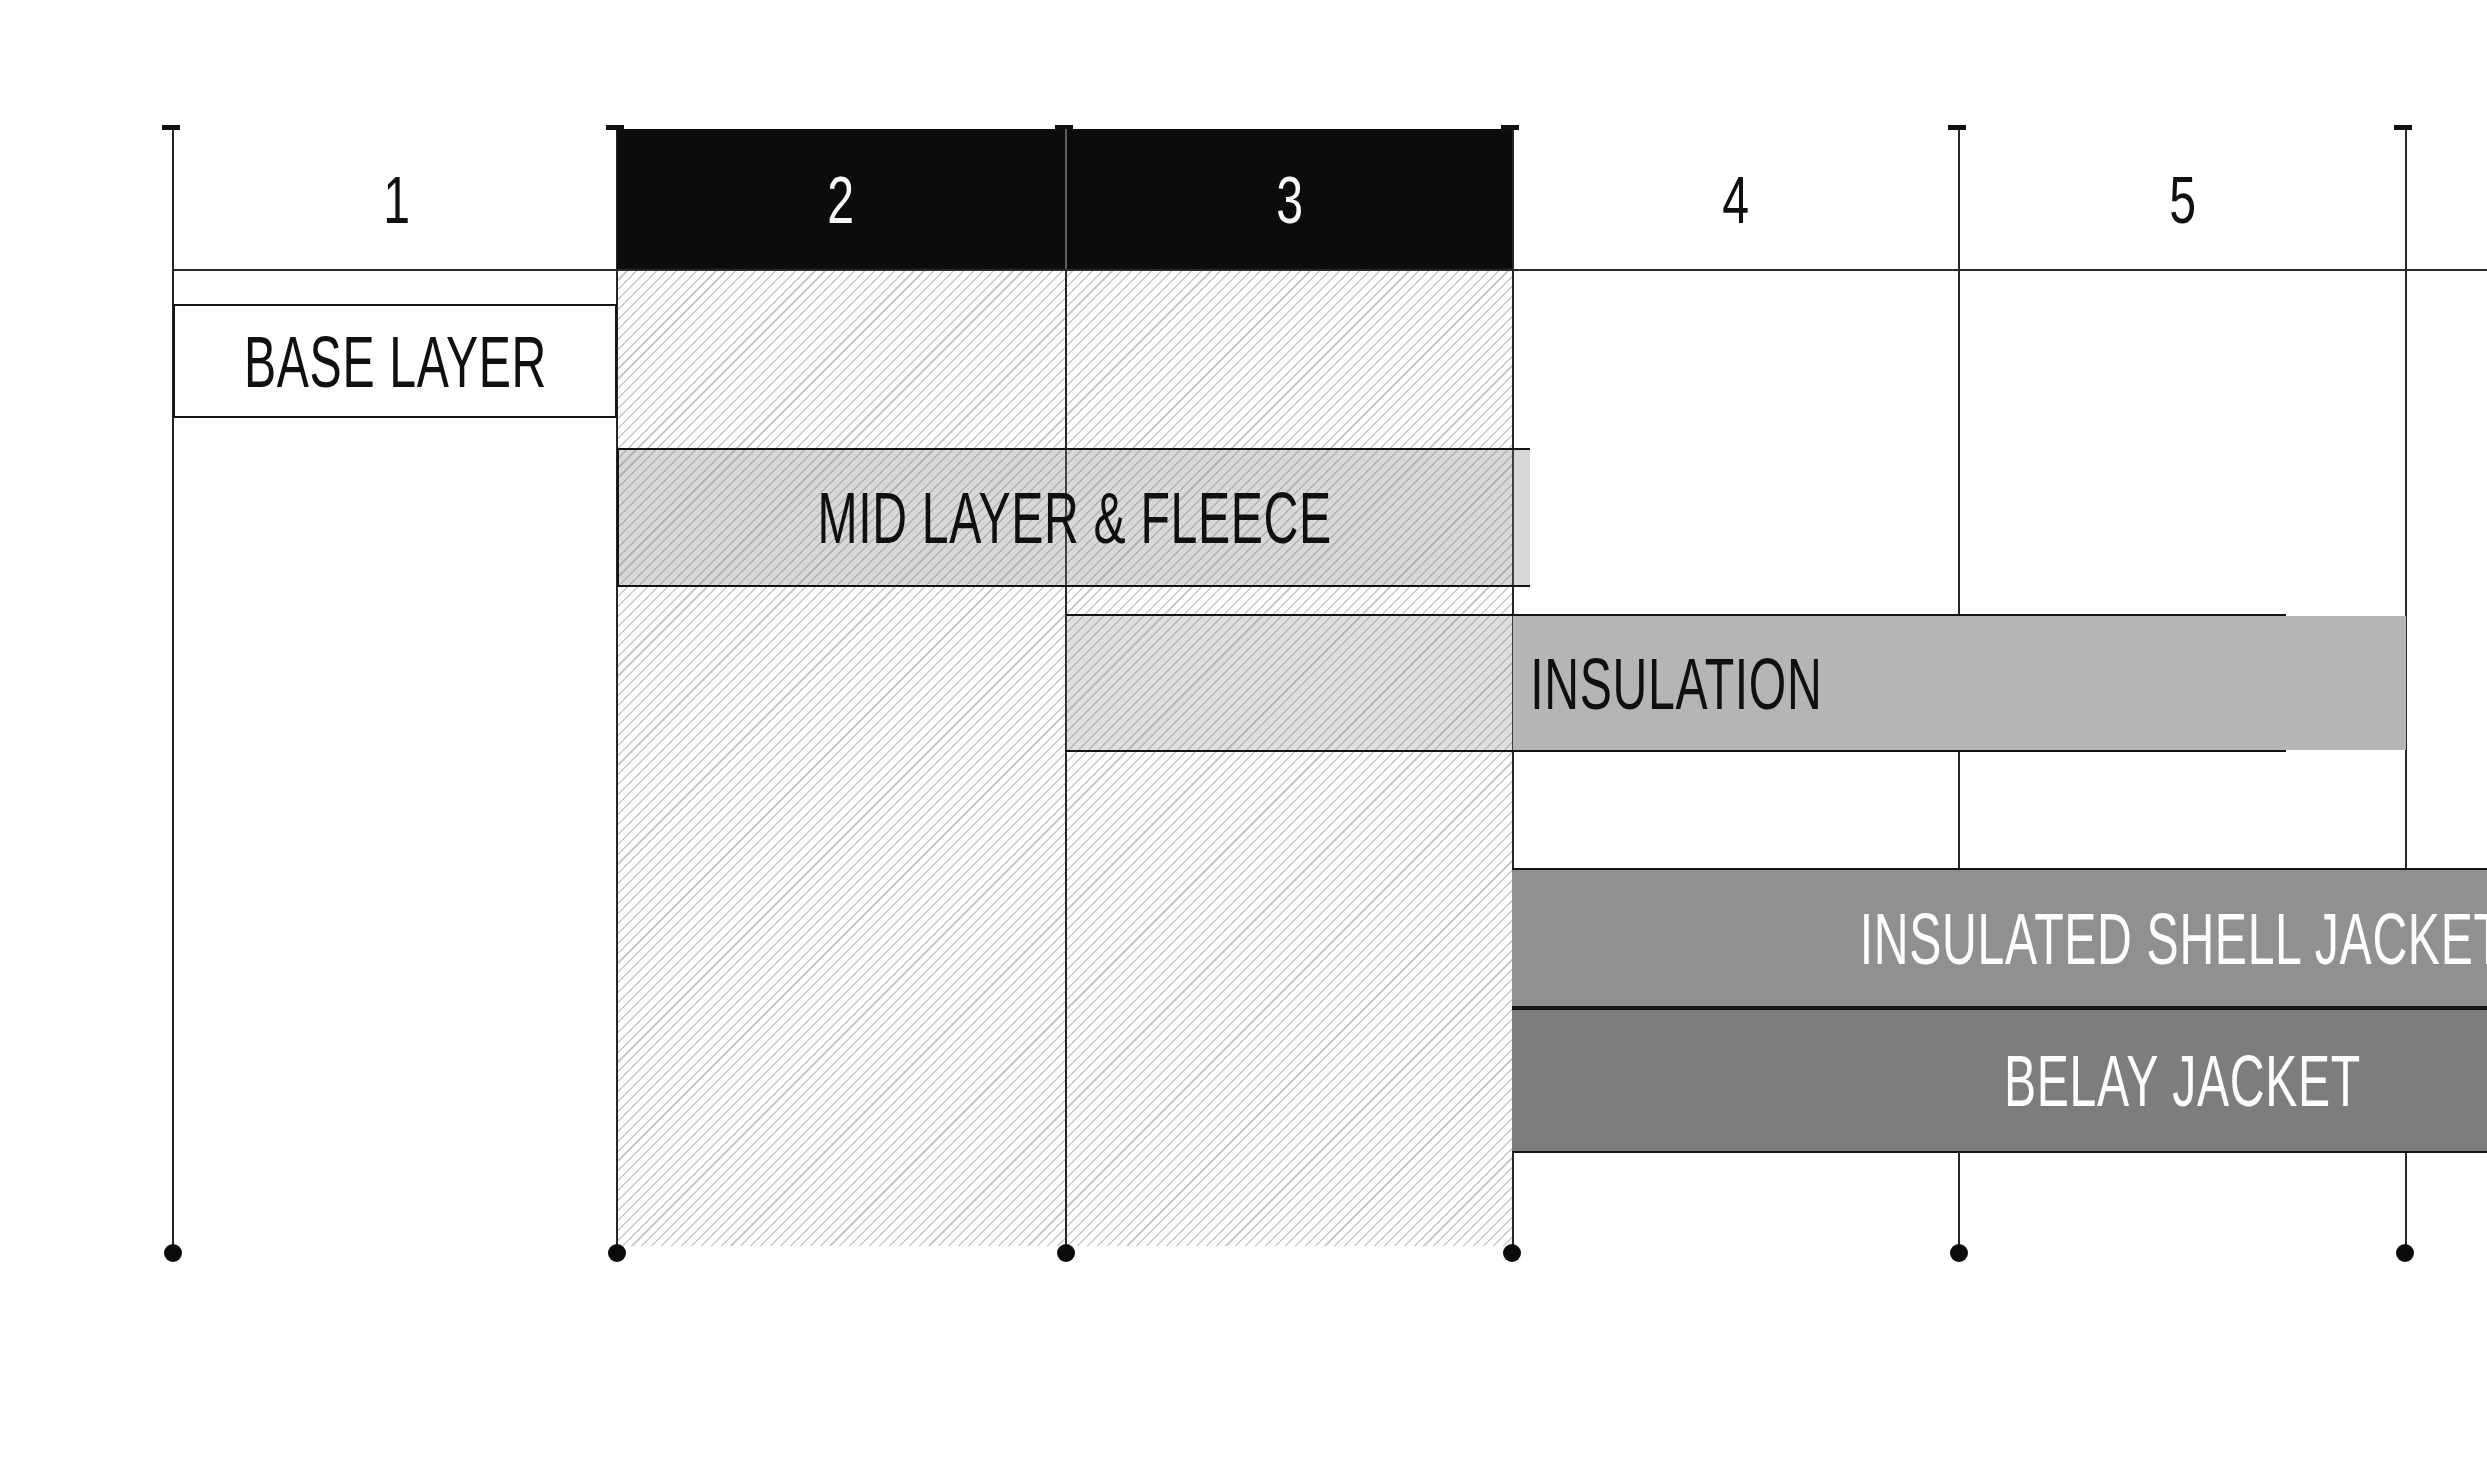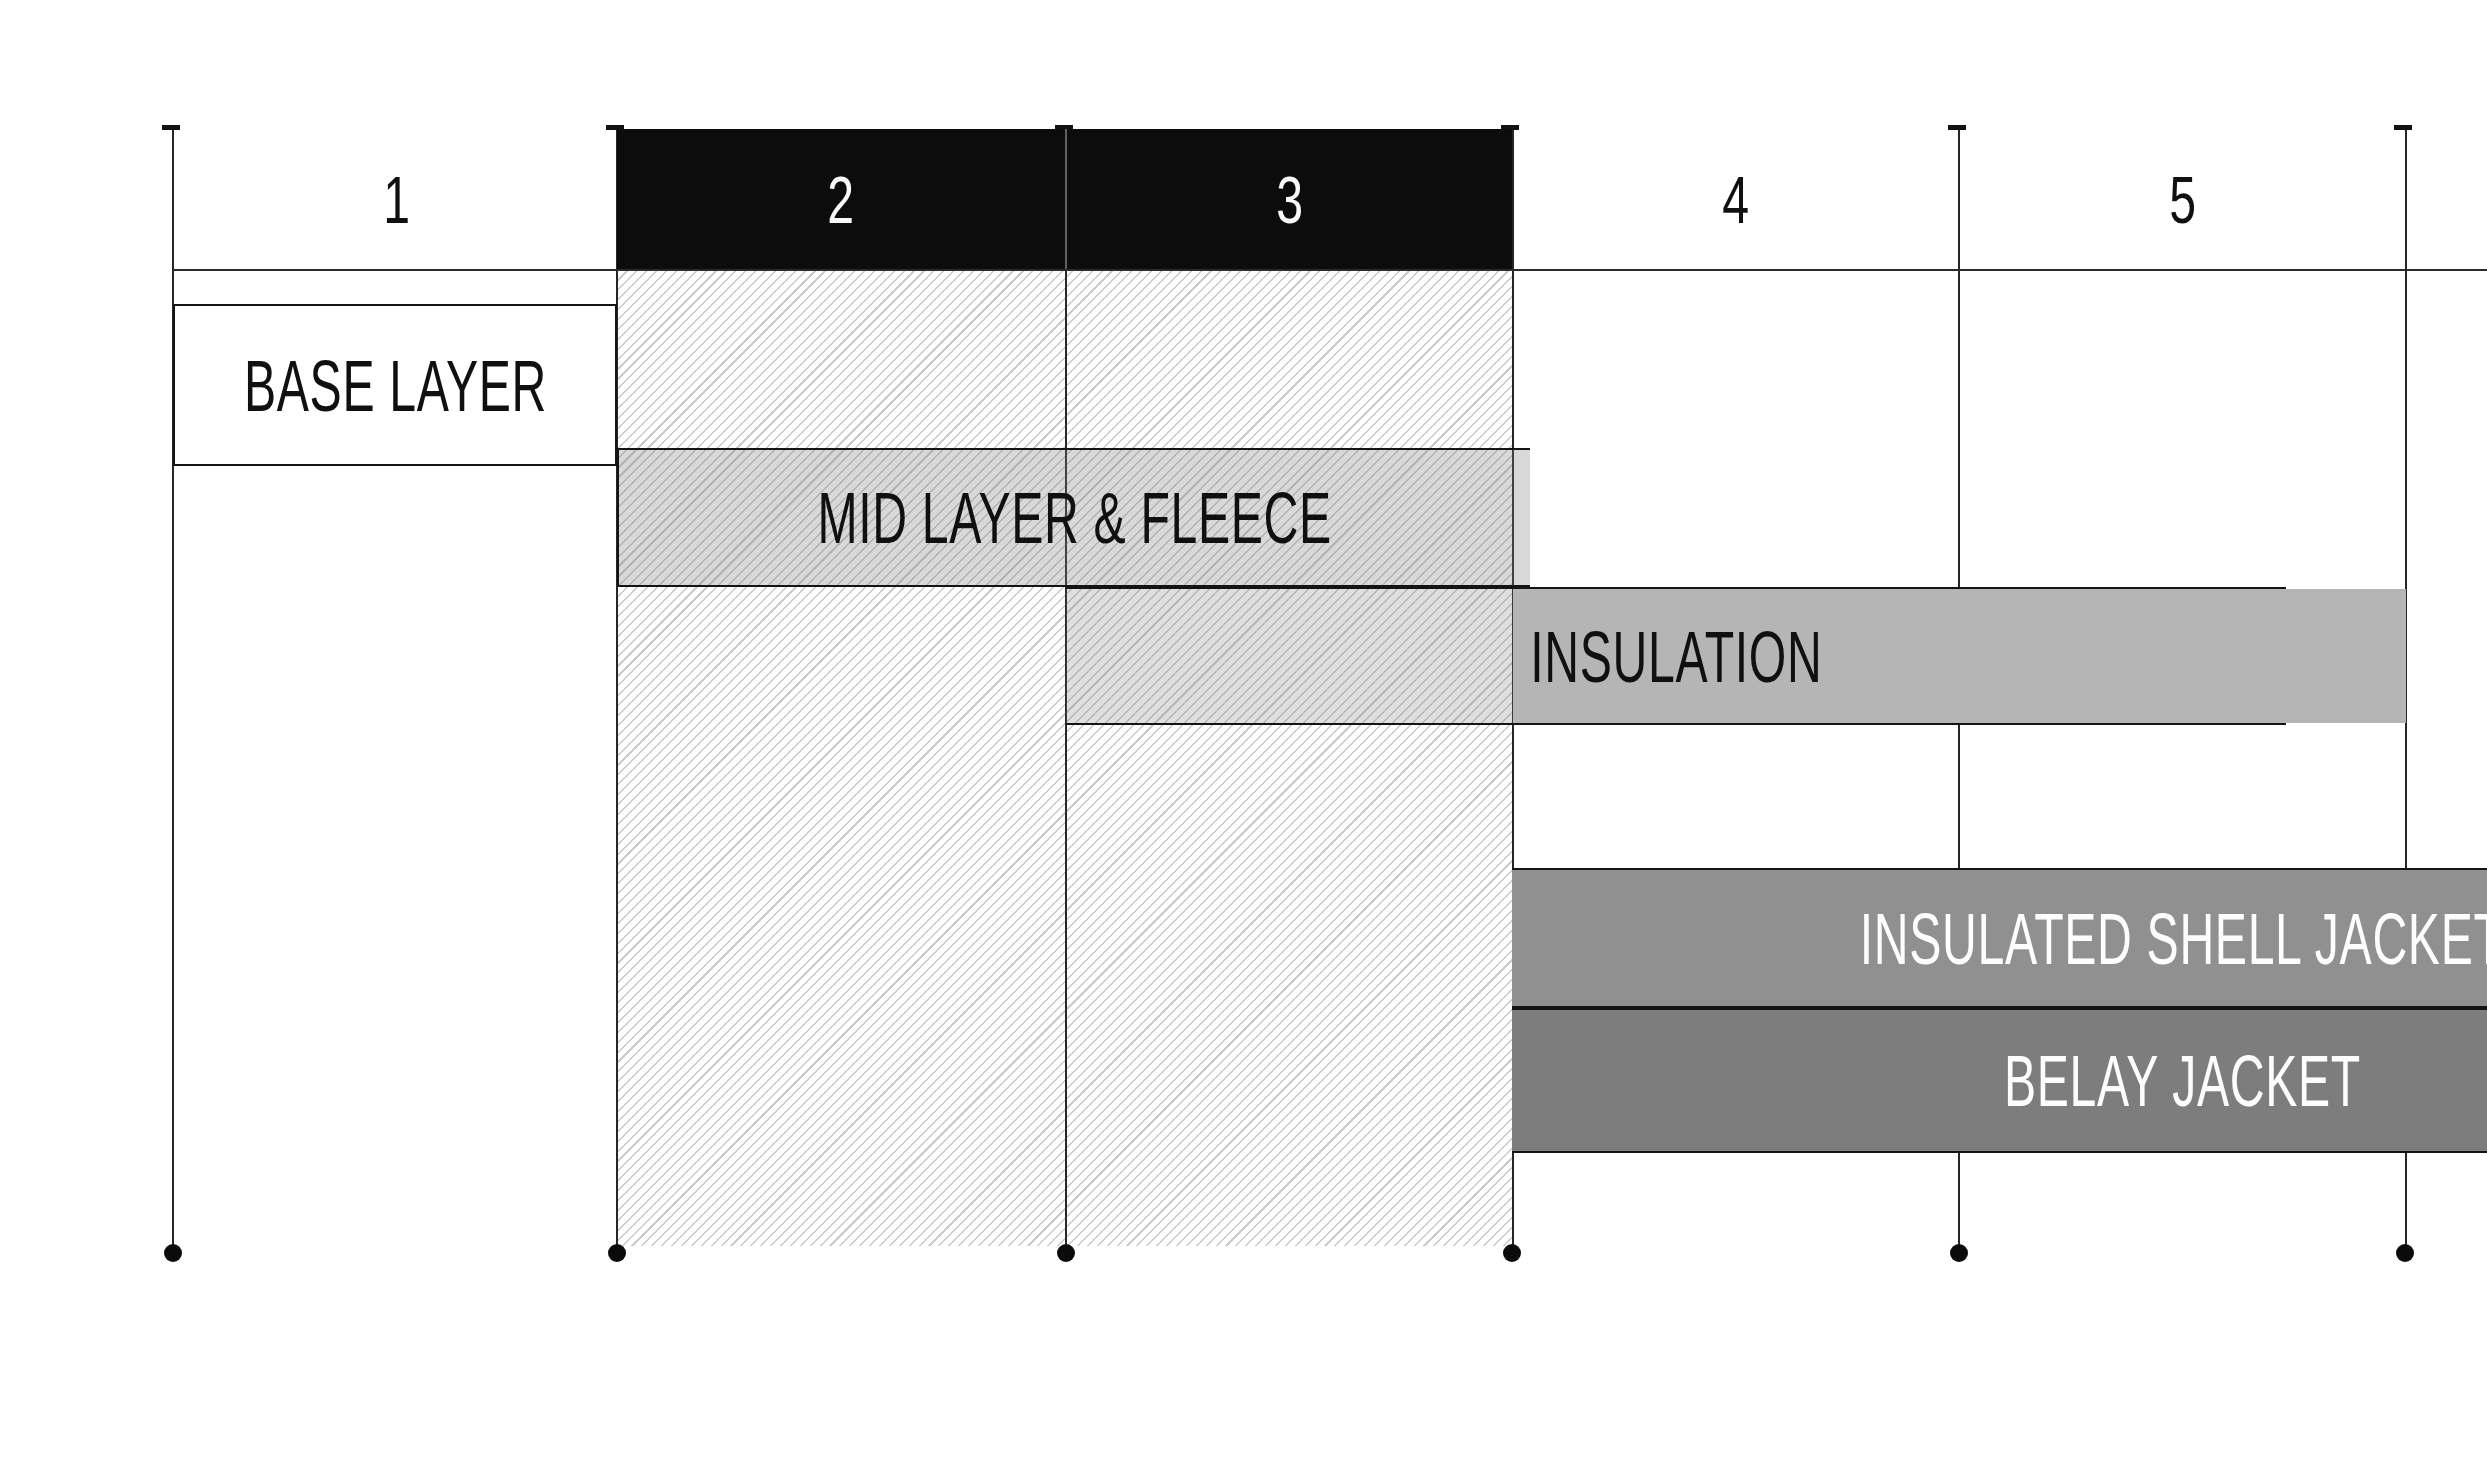--- a/index.html
+++ b/index.html
@@ -64,28 +64,28 @@
     position:absolute;inset:0;display:flex;align-items:center;justify-content:center;
     z-index:5;
   }
   .bar-label span{
     font-size:73px;color:#101010;transform:scaleX(0.66);
     letter-spacing:1px;white-space:nowrap;line-height:1;
   }
   .bar-label.inv span{color:#fdfdfd;}
 
   .base-box{
-    left:173px;top:304px;width:444px;height:162px;
+    left:173px;top:304px;width:444px;height:114px;
     border:2.5px solid #141414;background:#ffffff;
   }
   .mid-bar{
     left:617px;top:448px;width:913px;height:139px;
     background:rgba(125,125,125,0.30);
   }
-  .ins-bar{left:1066px;top:587px;width:1220px;height:138px;}
+  .ins-bar{left:1066px;top:614px;width:1220px;height:138px;}
   .ins-bar .seg-hatch{left:0;width:447px;background:rgba(120,120,120,0.24);}
   .ins-bar .seg-solid{left:447px;width:893px;background:#b5b5b5;}
   .shell-bar{left:617px;top:725px;width:1788px;height:143px;}
   .shell-bar .seg-hatch{left:0;width:895px;background:rgba(120,120,120,0.35);}
   .shell-bar .seg-solid{left:895px;width:893px;background:#a4a4a4;}
   .insu-bar{
     left:1512px;top:868px;width:1340px;height:140px;background:#909090;
   }
   .belay-bar{
     left:1512px;top:1008px;width:1340px;height:145px;background:#7d7d7d;

